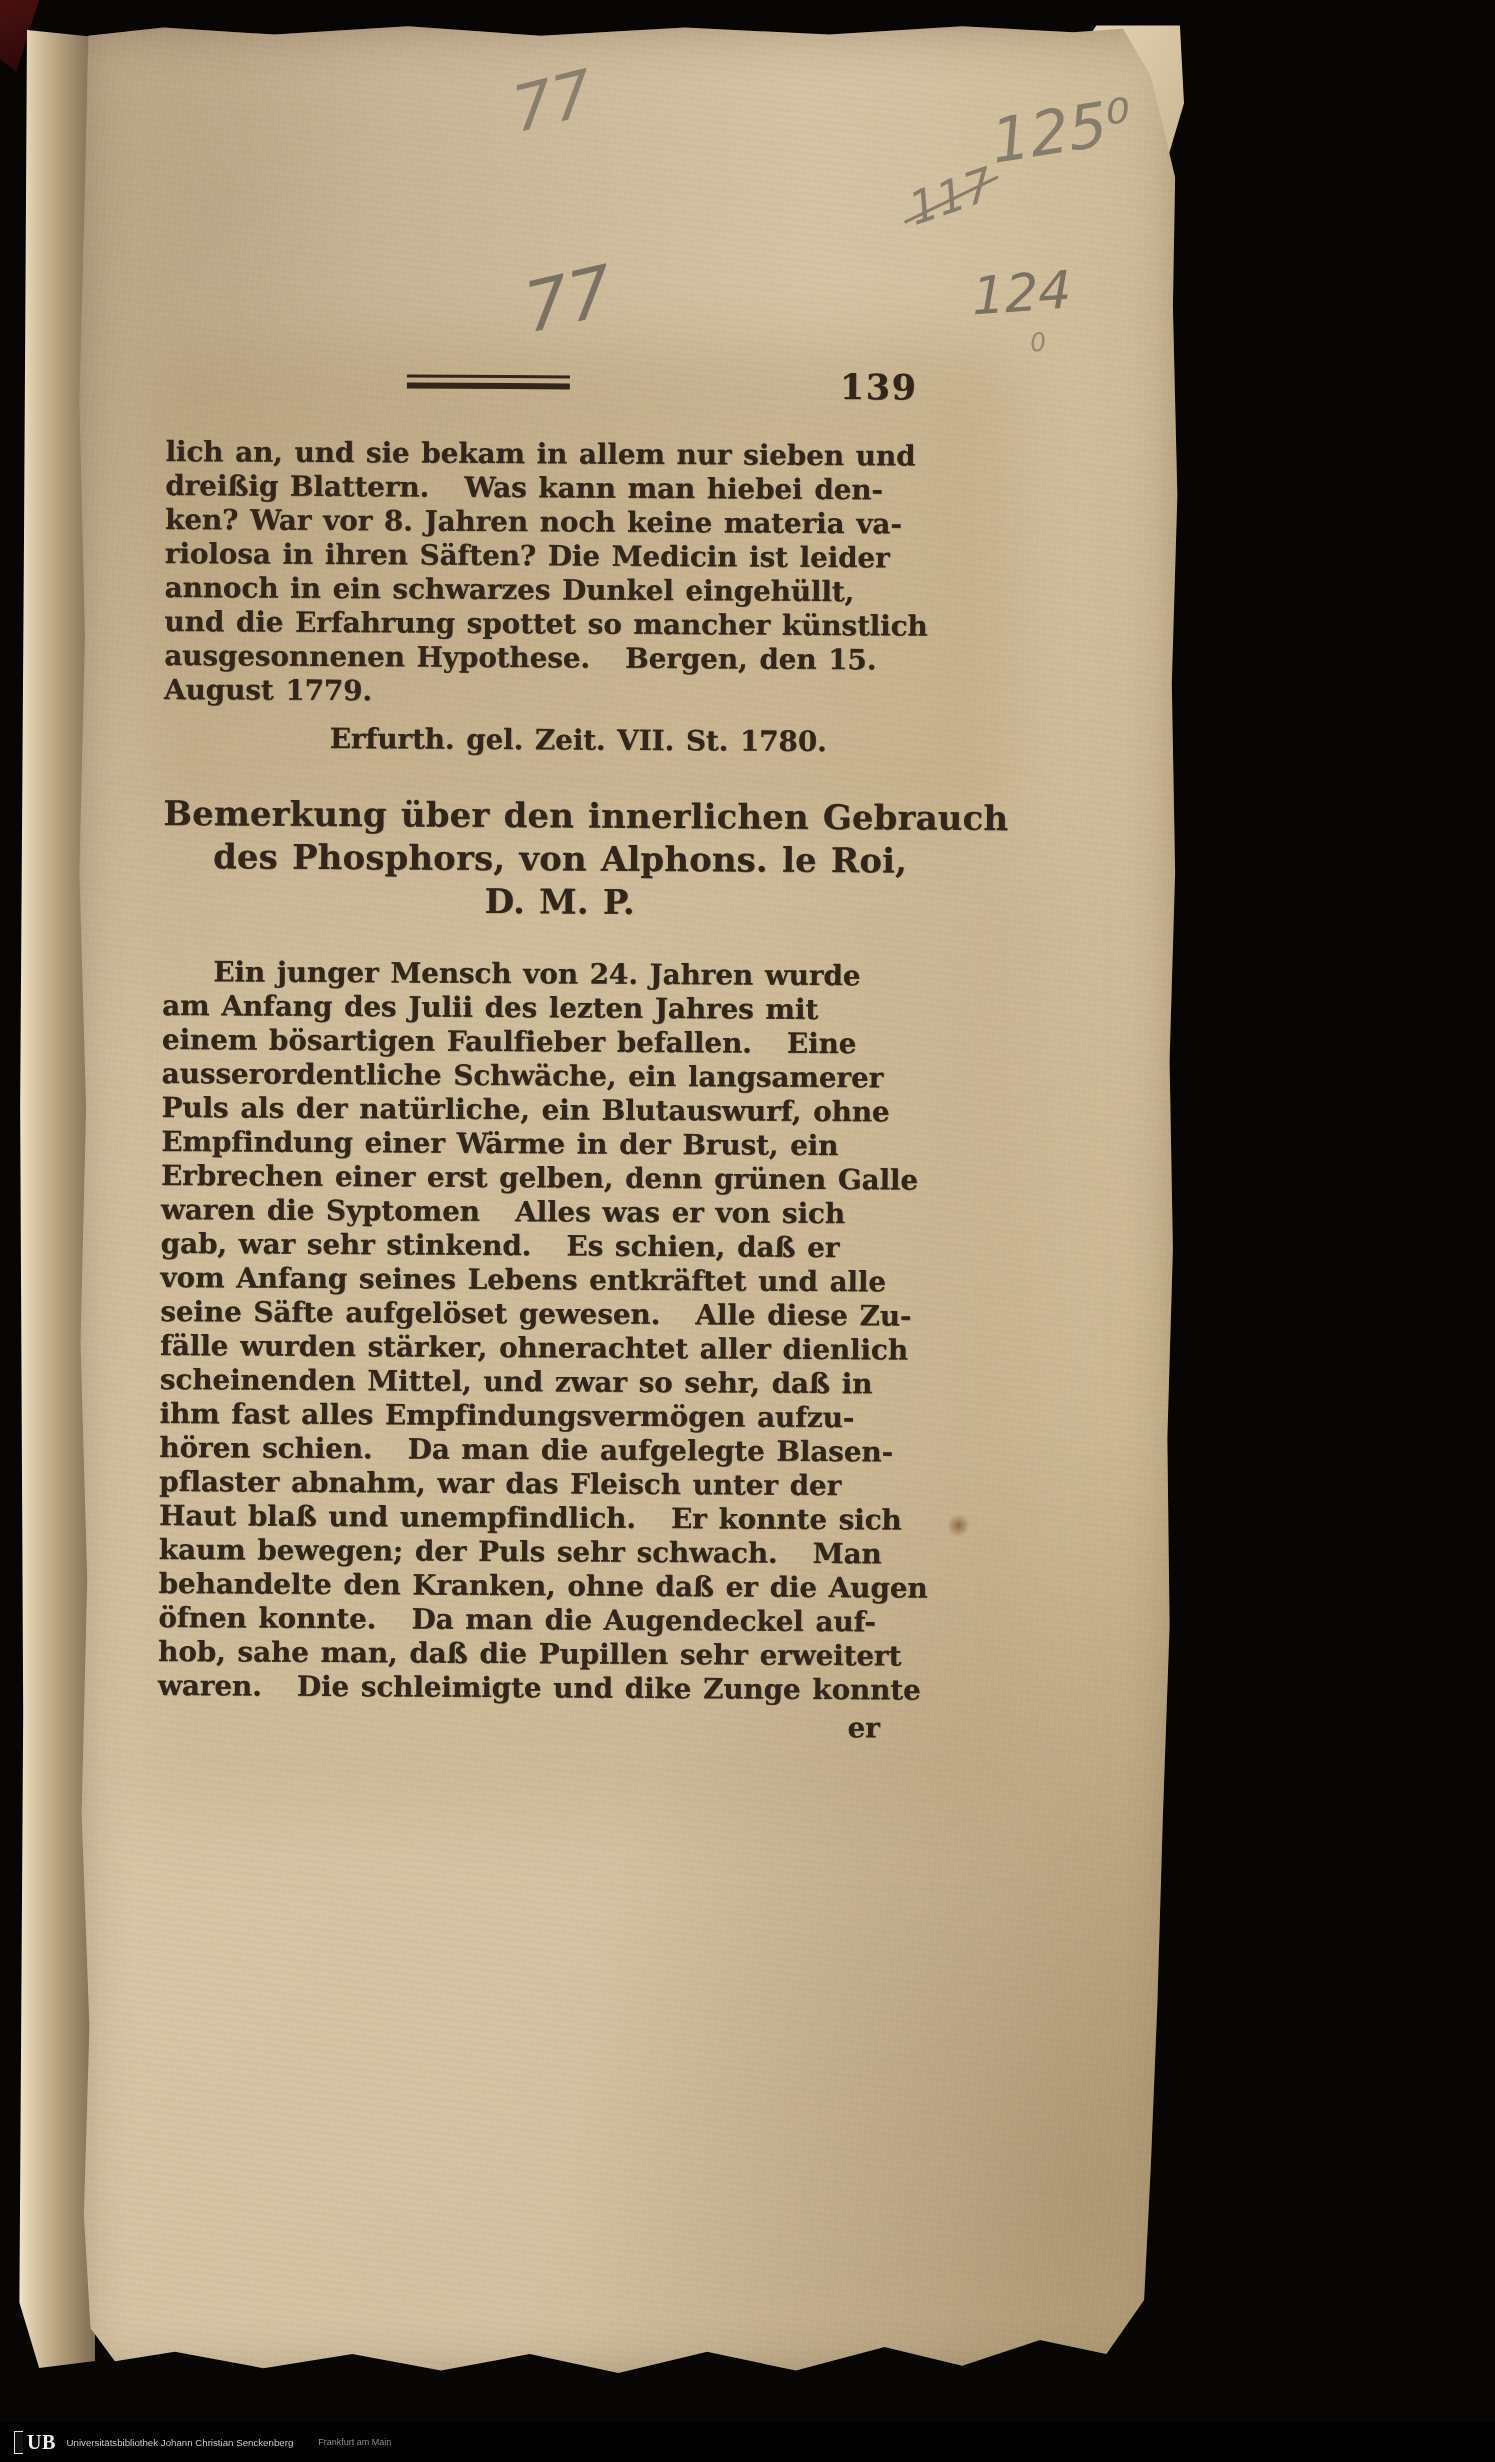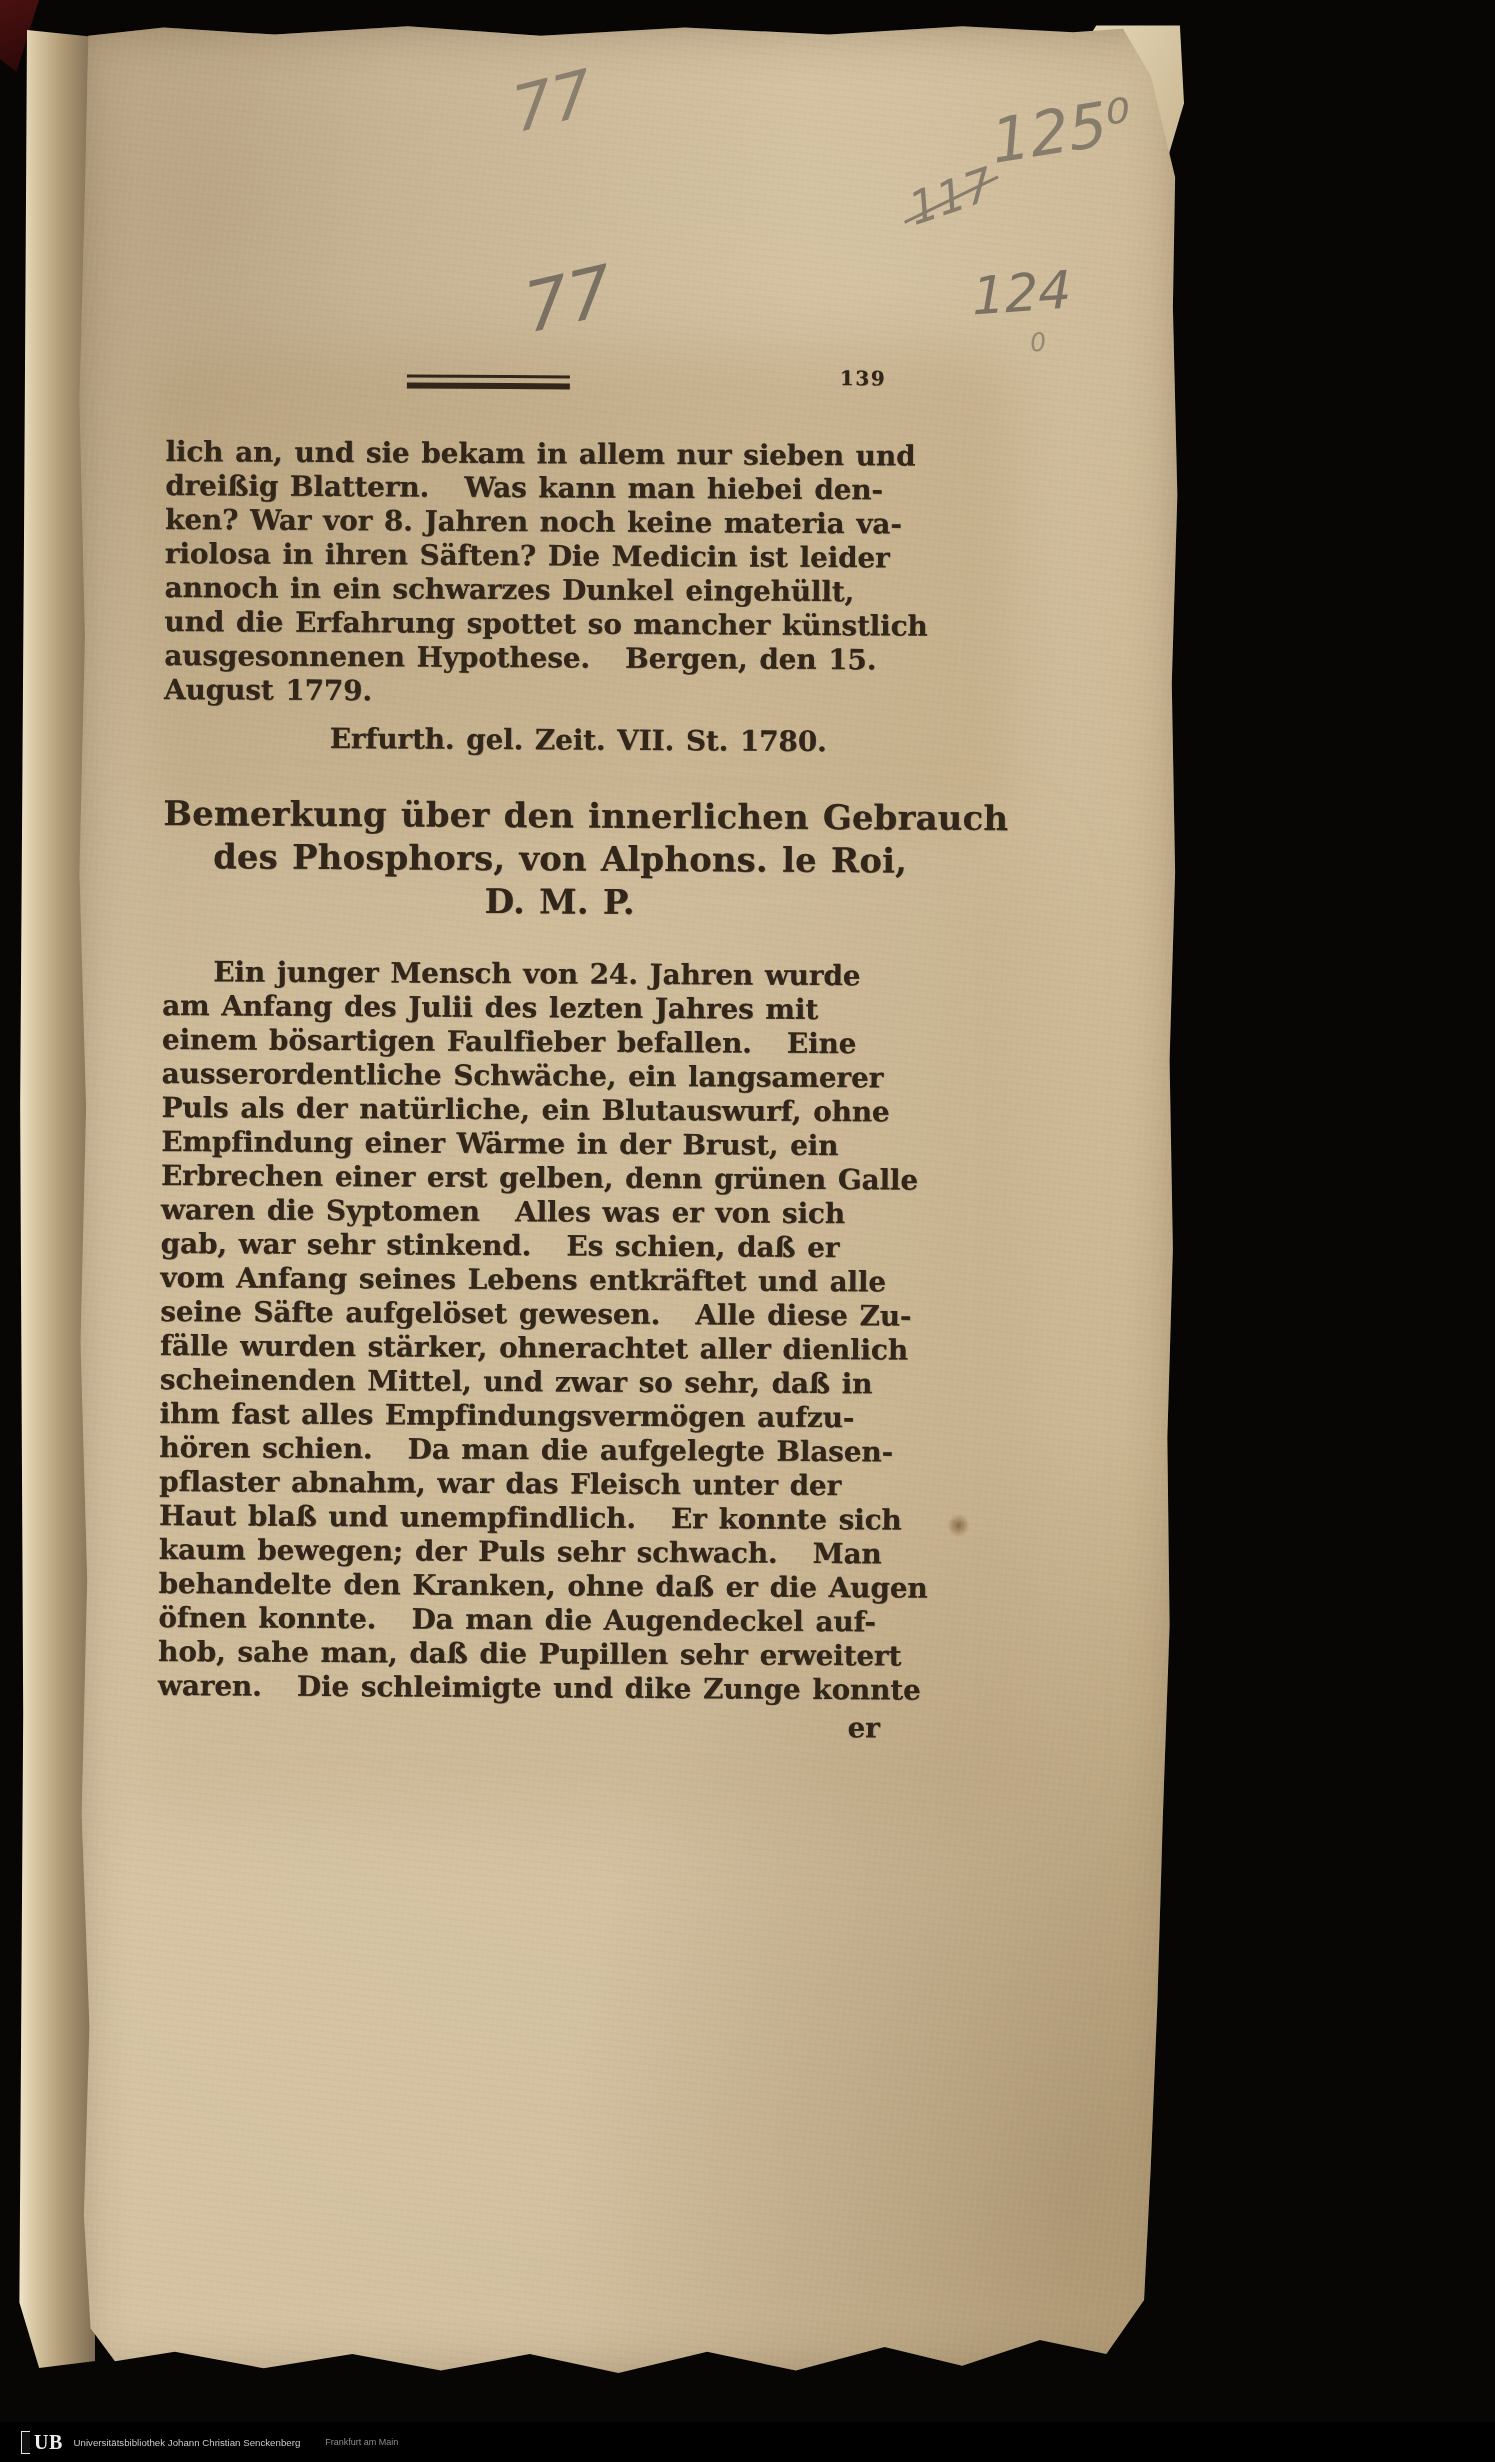--- a/index.html
+++ b/index.html
@@ -56,34 +56,34 @@
 
   
   .content{position:absolute;left:91px;top:338px;width:794px;
     transform:rotate(.35deg);transform-origin:top left;
     font-family:"DejaVu Serif",serif;font-weight:700;color:#32261a;
     text-shadow:0.4px 0.4px 0.7px rgba(50,38,26,.6);}
   .header-row{position:relative;height:54px;}
   .rule{position:absolute;left:241px;top:10.5px;width:163px;}
   .rule .r1{height:3.7px;background:#32261a;margin-bottom:4.5px;}
   .rule .r2{height:6.7px;background:#32261a;}
-  .page-num{position:absolute;left:674px;top:0;font-size:20px;letter-spacing:1.5px;}
+  .page-num{position:absolute;left:674px;top:0;font-size:35px;letter-spacing:1.5px;}
   .para{font-size:28px;line-height:34px;letter-spacing:-0.2px;word-spacing:2.2px;}
   .para .tline{white-space:pre;}
   .prev-para{margin-top:19.4px;}
   .citation{margin-top:13.5px;padding-left:166px;}
   .heading{margin-top:37px;text-align:center;font-size:34px;line-height:43px;
     letter-spacing:0.1px;}
   .body-para{margin-top:34px;}
   .body-para .tline:first-child{padding-left:51px;}
   .catchword{margin-top:4.5px;text-align:right;padding-right:72px;}
 
   
   .footer{position:absolute;left:0;bottom:0;width:100%;height:40px;background:#000;
-    display:flex;align-items:center;gap:10.5px;padding-left:21px;box-sizing:border-box;}
+    display:flex;align-items:center;gap:10.5px;padding-left:14px;box-sizing:border-box;}
   .logo{display:flex;align-items:center;height:30px;}
   .logo-spine{display:inline-block;width:8.2px;height:21px;border:1.5px solid #e6e6e6;
     border-right:none;margin-right:3.7px;background:#111;}
   .logo-ub{font-family:"Liberation Serif",serif;font-weight:700;font-size:20px;color:#ededed;
     letter-spacing:0.7px;}
   .footer-text{display:flex;justify-content:center;line-height:1.3;}
   .ft1{font:9.7px "Liberation Sans",sans-serif;color:#c9c9c9;}
   .ft2{font:9px "Liberation Sans",sans-serif;color:#8d8d8d;margin-left:25px;}
 </style>
 </head>

